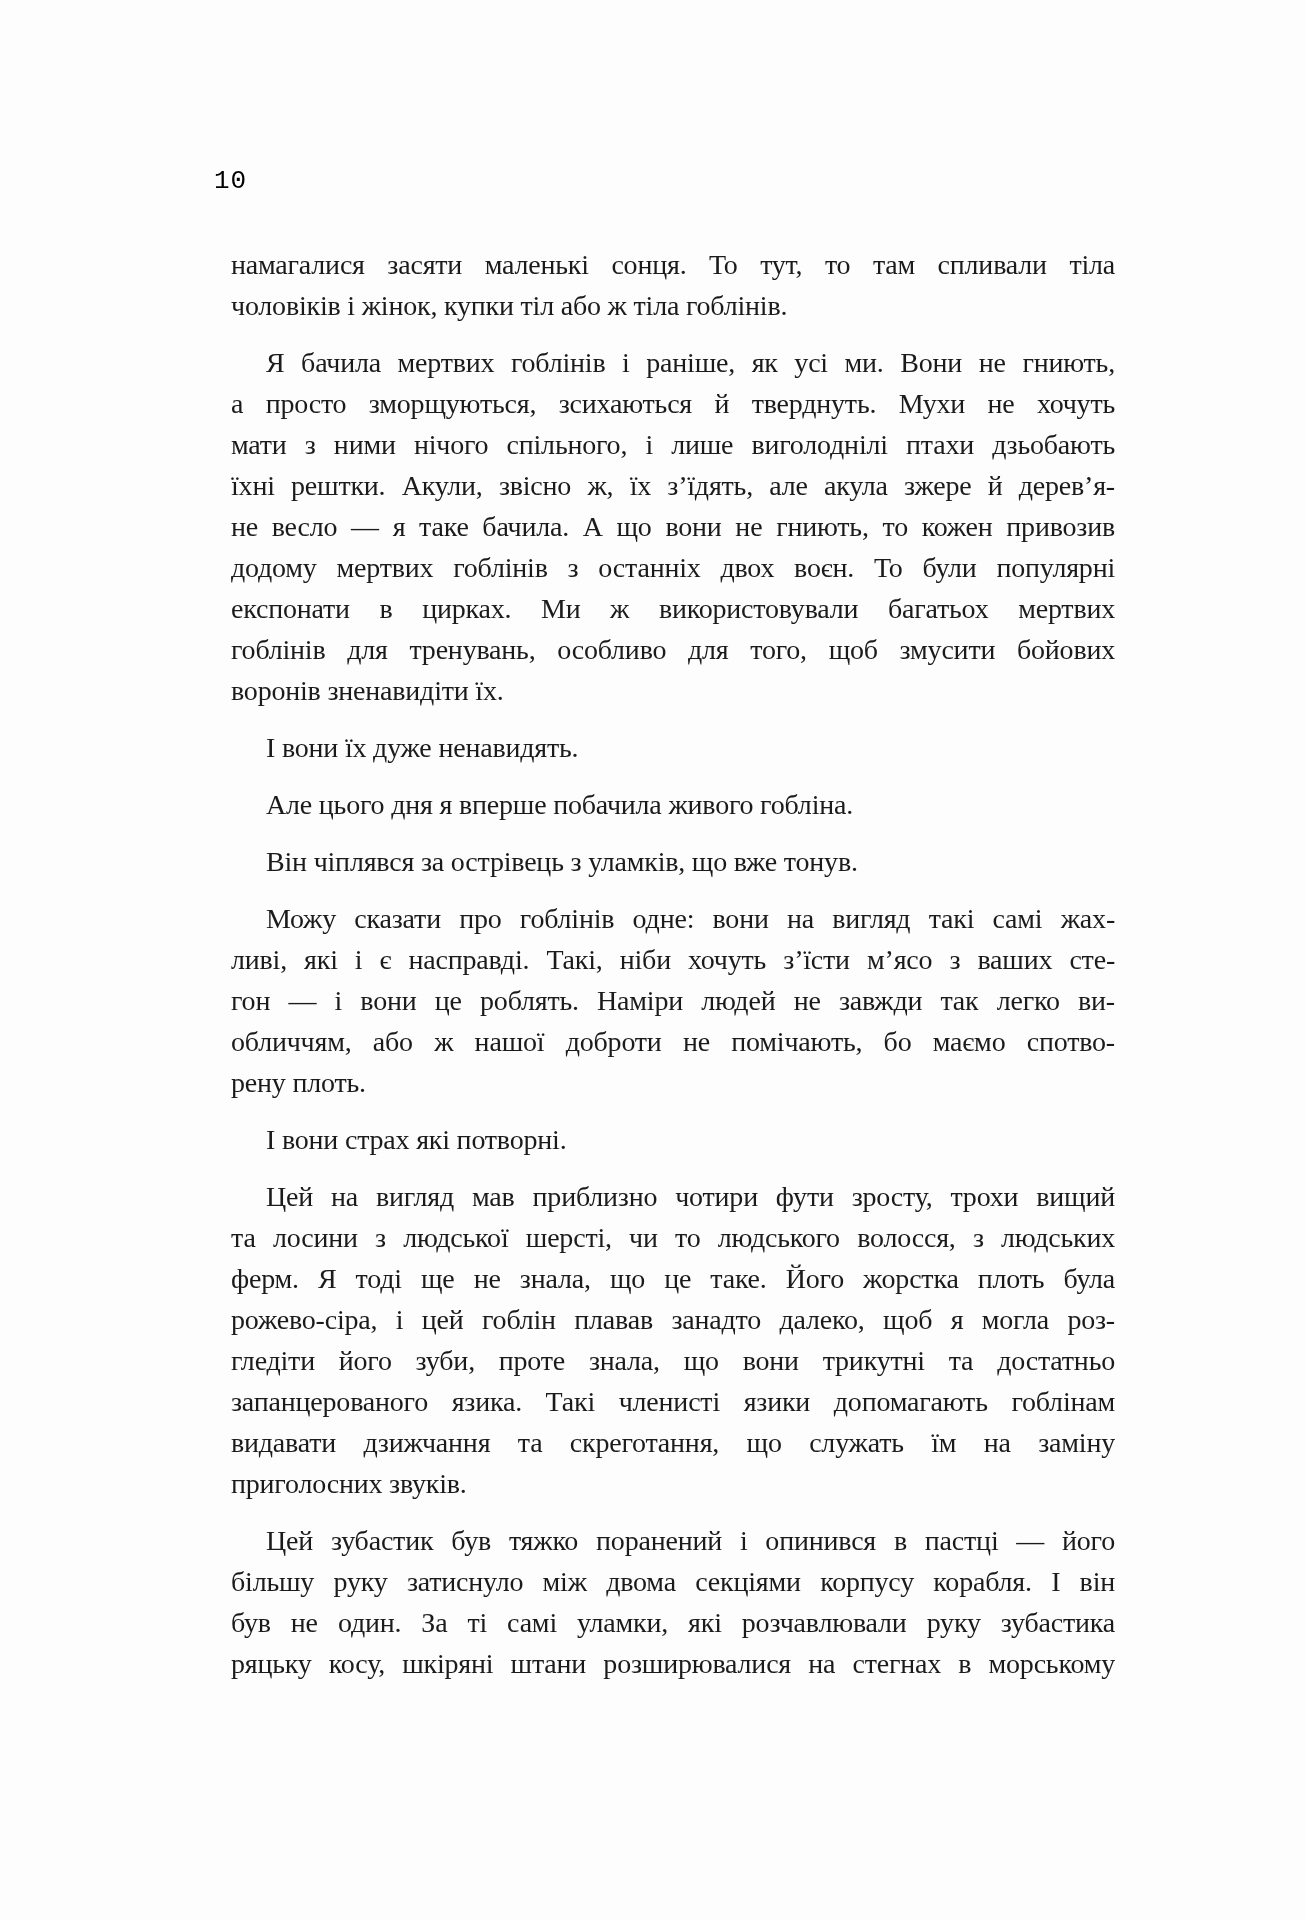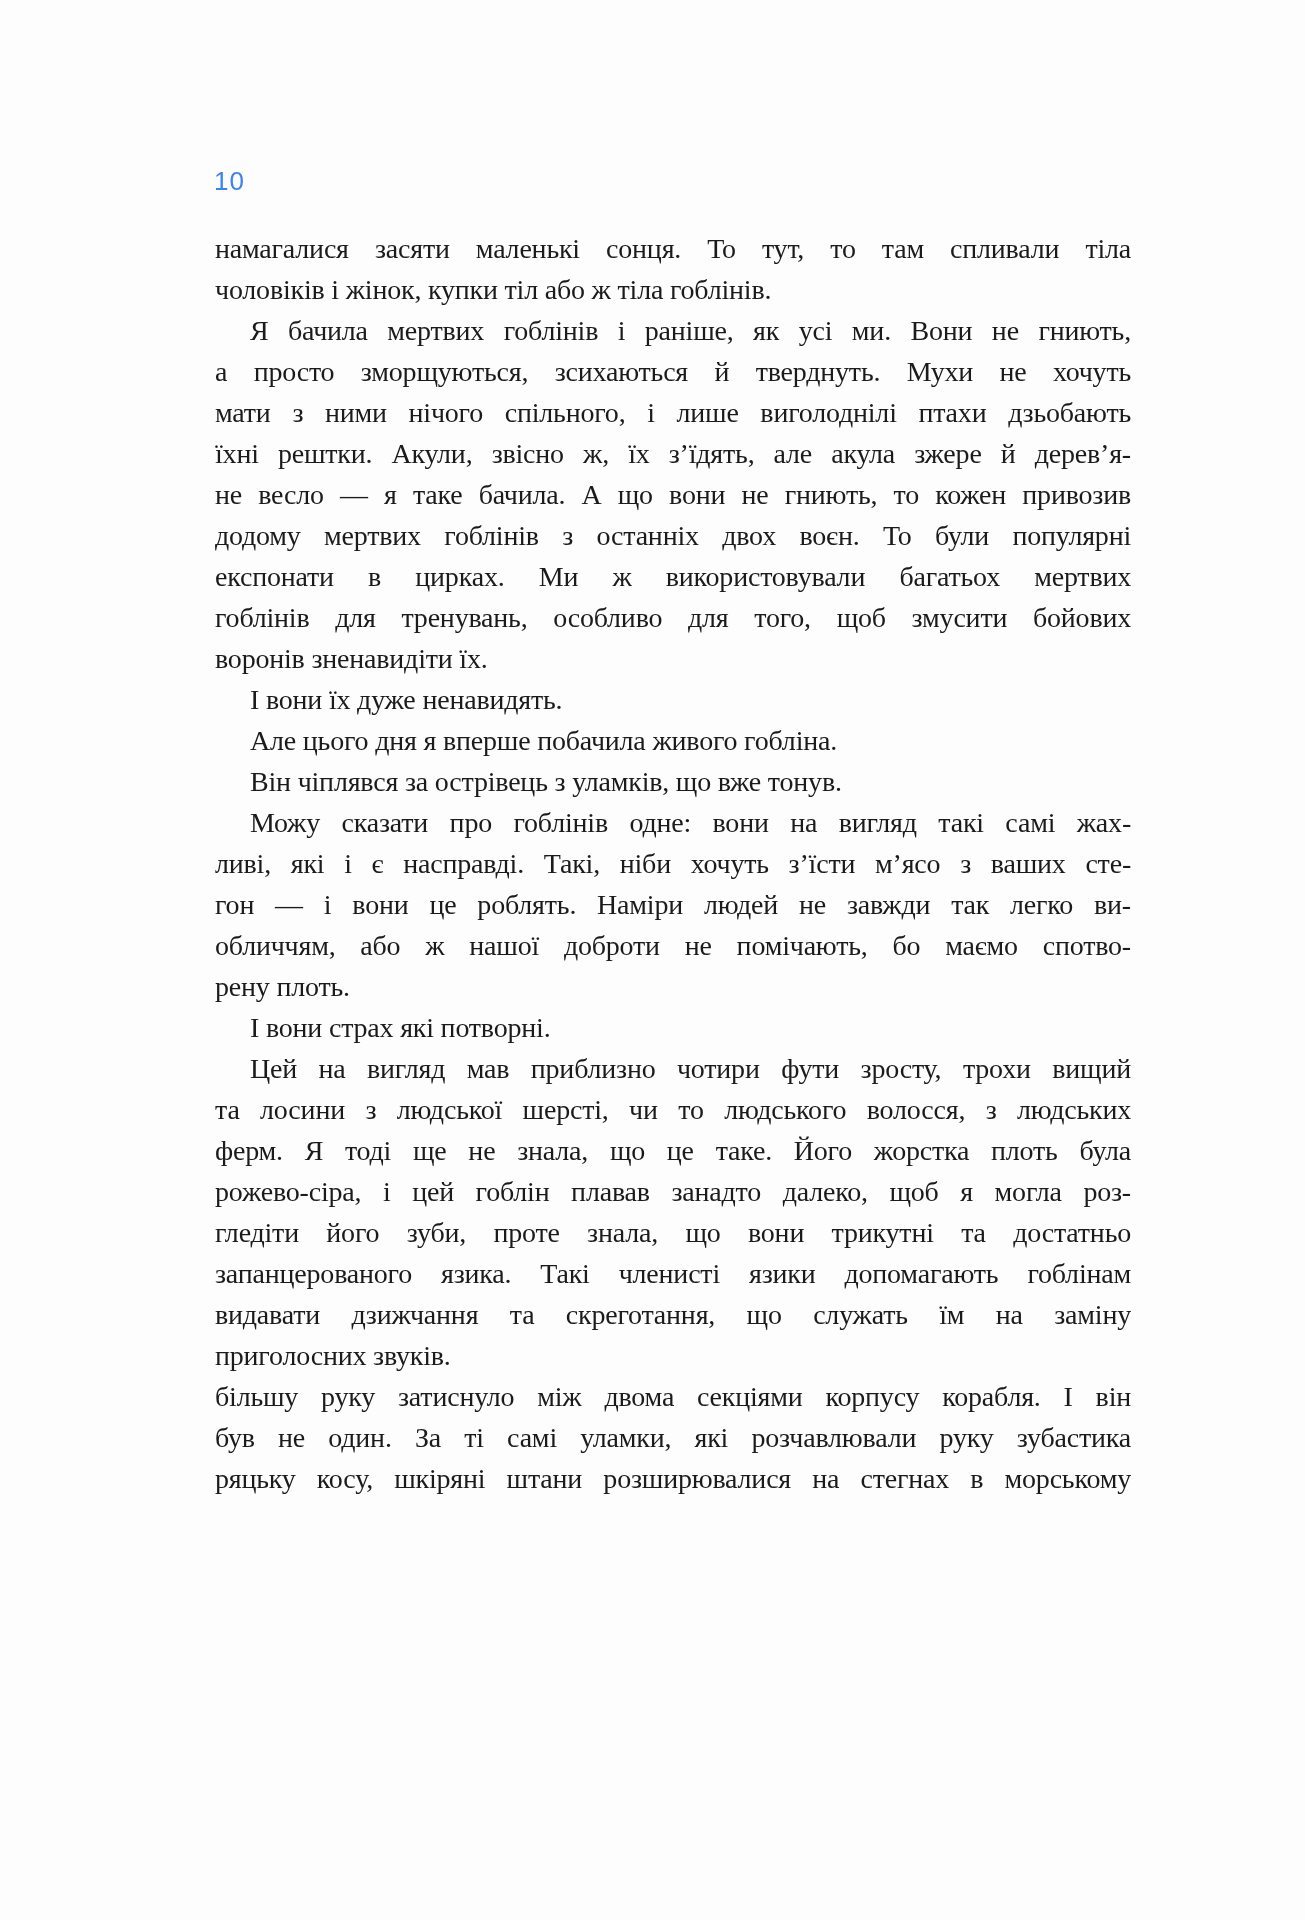--- a/index.html
+++ b/index.html
@@ -15,36 +15,36 @@
     overflow: hidden;
     font-family: "Liberation Serif", "DejaVu Serif", serif;
   }
   .page-number {
     position: absolute;
     left: 214px;
     top: 166px;
     font-size: 26px;
     line-height: 30px;
     letter-spacing: 1px;
-    color: #3b82f6;
-    font-family: Liberation Sans, sans-serif;
+    color: #000000;
+    font-family: Liberation Mono, monospace;
     font-stretch: condensed;
   }
   .text-block {
     position: absolute;
     left: 215px;
     top: 228px;
     width: 916px;
     color: #1b1b1b;
     font-size: 28px;
     line-height: 41px;
     letter-spacing: -0.2px;
   }
   .paragraph {
-    margin: 0;
+    margin: 16px;
     padding: 0;
   }
   .line {
     height: 41px;
     overflow: hidden;
     text-align: justify;
     text-align-last: justify;
     white-space: normal;
   }
   .line.para-end {
@@ -98,18 +98,19 @@
         <div class="line indent">Цей на вигляд мав приблизно чотири фути зросту, трохи вищий</div>
         <div class="line">та лосини з людської шерсті, чи то людського волосся, з людських</div>
         <div class="line">ферм. Я тоді ще не знала, що це таке. Його жорстка плоть була</div>
         <div class="line">рожево-сіра, і цей гоблін плавав занадто далеко, щоб я могла роз-</div>
         <div class="line">гледіти його зуби, проте знала, що вони трикутні та достатньо</div>
         <div class="line">запанцерованого язика. Такі членисті язики допомагають гоблінам</div>
         <div class="line">видавати дзижчання та скреготання, що служать їм на заміну</div>
         <div class="line para-end">приголосних звуків.</div>
       </div>
       <div class="paragraph">
+        <div class="line indent">Цей зубастик був тяжко поранений і опинився в пастці — його</div>
         <div class="line">більшу руку затиснуло між двома секціями корпусу корабля. І він</div>
         <div class="line">був не один. За ті самі уламки, які розчавлювали руку зубастика</div>
         <div class="line">ряцьку косу, шкіряні штани розширювалися на стегнах в морському</div>
       </div>
     </div>
 </div>
 
 </body></html>

